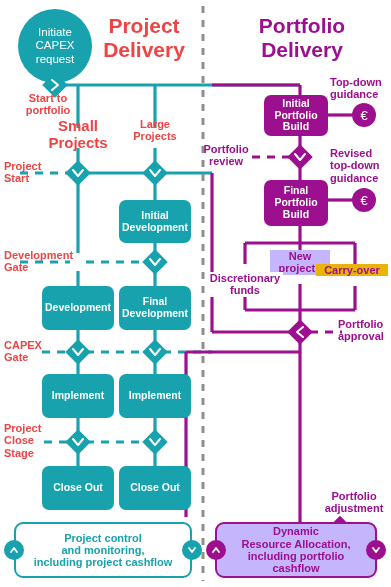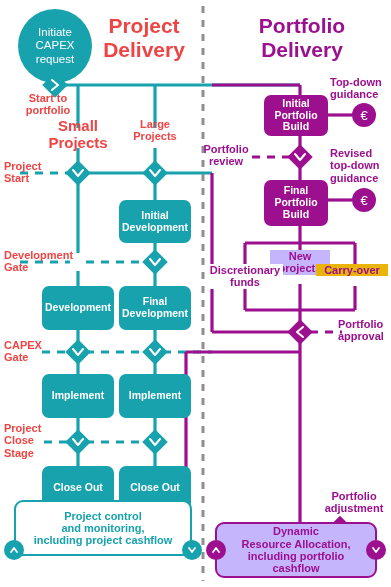--- a/index.html
+++ b/index.html
@@ -172,21 +172,21 @@
   <div class="node teal-fill" style="left:119px;top:200px;width:72px;height:43px;font-size:10.5px;white-space:pre-line;">Initial
 Development</div>
   <div class="node teal-fill" style="left:42px;top:286px;width:72px;height:44px;font-size:10.5px;white-space:pre-line;">Development</div>
   <div class="node teal-fill" style="left:119px;top:286px;width:72px;height:44px;font-size:10.5px;white-space:pre-line;">Final
 Development</div>
   <div class="node teal-fill" style="left:42px;top:374px;width:72px;height:44px;font-size:10.5px;white-space:pre-line;">Implement</div>
   <div class="node teal-fill" style="left:119px;top:374px;width:72px;height:44px;font-size:10.5px;white-space:pre-line;">Implement</div>
   <div class="node teal-fill" style="left:42px;top:466px;width:72px;height:44px;font-size:10.5px;white-space:pre-line;">Close Out</div>
   <div class="node teal-fill" style="left:119px;top:466px;width:72px;height:44px;font-size:10.5px;white-space:pre-line;">Close Out</div>
 
-  <div class="node teal-outline" style="left:14px;top:500px;width:178px;height:56px;font-size:11px;white-space:pre-line;padding:0 14px;">Project control
+  <div class="node teal-outline" style="left:14px;top:522px;width:178px;height:56px;font-size:11px;white-space:pre-line;padding:0 14px;">Project control
 and monitoring,
 including project cashflow</div>
   <div class="circ" style="left:4px;top:540px;width:20px;height:20px;background:#17a2ae;font-size:11px;">
     <svg width="12" height="12" viewBox="0 0 12 12">
       <polyline points="3,8 6,4 9,8" fill="none" stroke="#fff" stroke-width="1.8" stroke-linecap="round" stroke-linejoin="round"></polyline>
     </svg>
   </div>
   <div class="circ" style="left:182px;top:540px;width:20px;height:20px;background:#17a2ae;font-size:11px;">
     <svg width="12" height="12" viewBox="0 0 12 12">
       <polyline points="3,4 6,8 9,4" fill="none" stroke="#fff" stroke-width="1.8" stroke-linecap="round" stroke-linejoin="round"></polyline>
@@ -208,21 +208,21 @@
 guidance</div>
   <div class="lbl p" style="left:330px;top:147px;width:62px;font-size:11px;text-align:left;white-space:pre-line;">Revised
 top-down
 guidance</div>
 
   <div class="circ" style="left:352px;top:103px;width:24px;height:24px;background:#9c0f8e;font-size:13px;">€</div>
   <div class="circ" style="left:352px;top:188px;width:24px;height:24px;background:#9c0f8e;font-size:13px;">€</div>
 
   <div class="lbl p" style="left:270px;top:250px;width:60px;font-size:11px;text-align:center;white-space:pre-line;background:#c4b5fd;">New
 projects</div>
-  <div class="lbl p" style="left:207px;top:264px;width:76px;font-size:11px;text-align:center;white-space:pre-line;background:#fff;">Discretionary
+  <div class="lbl p" style="left:207px;top:272px;width:76px;font-size:11px;text-align:center;white-space:pre-line;background:#fff;">Discretionary
 funds</div>
   <div class="lbl p" style="left:316px;top:264px;width:72px;font-size:11px;text-align:center;white-space:pre-line;background:#eab308;">Carry-over</div>
 
   <div class="lbl p" style="left:318px;top:490px;width:72px;font-size:11px;text-align:center;white-space:pre-line;">Portfolio
 adjustment</div>
 
   <div class="node purple-outline" style="left:215px;top:522px;width:162px;height:56px;font-size:11px;white-space:pre-line;padding:0 12px;">Dynamic
 Resource Allocation,
 including portfolio
 cashflow</div>

